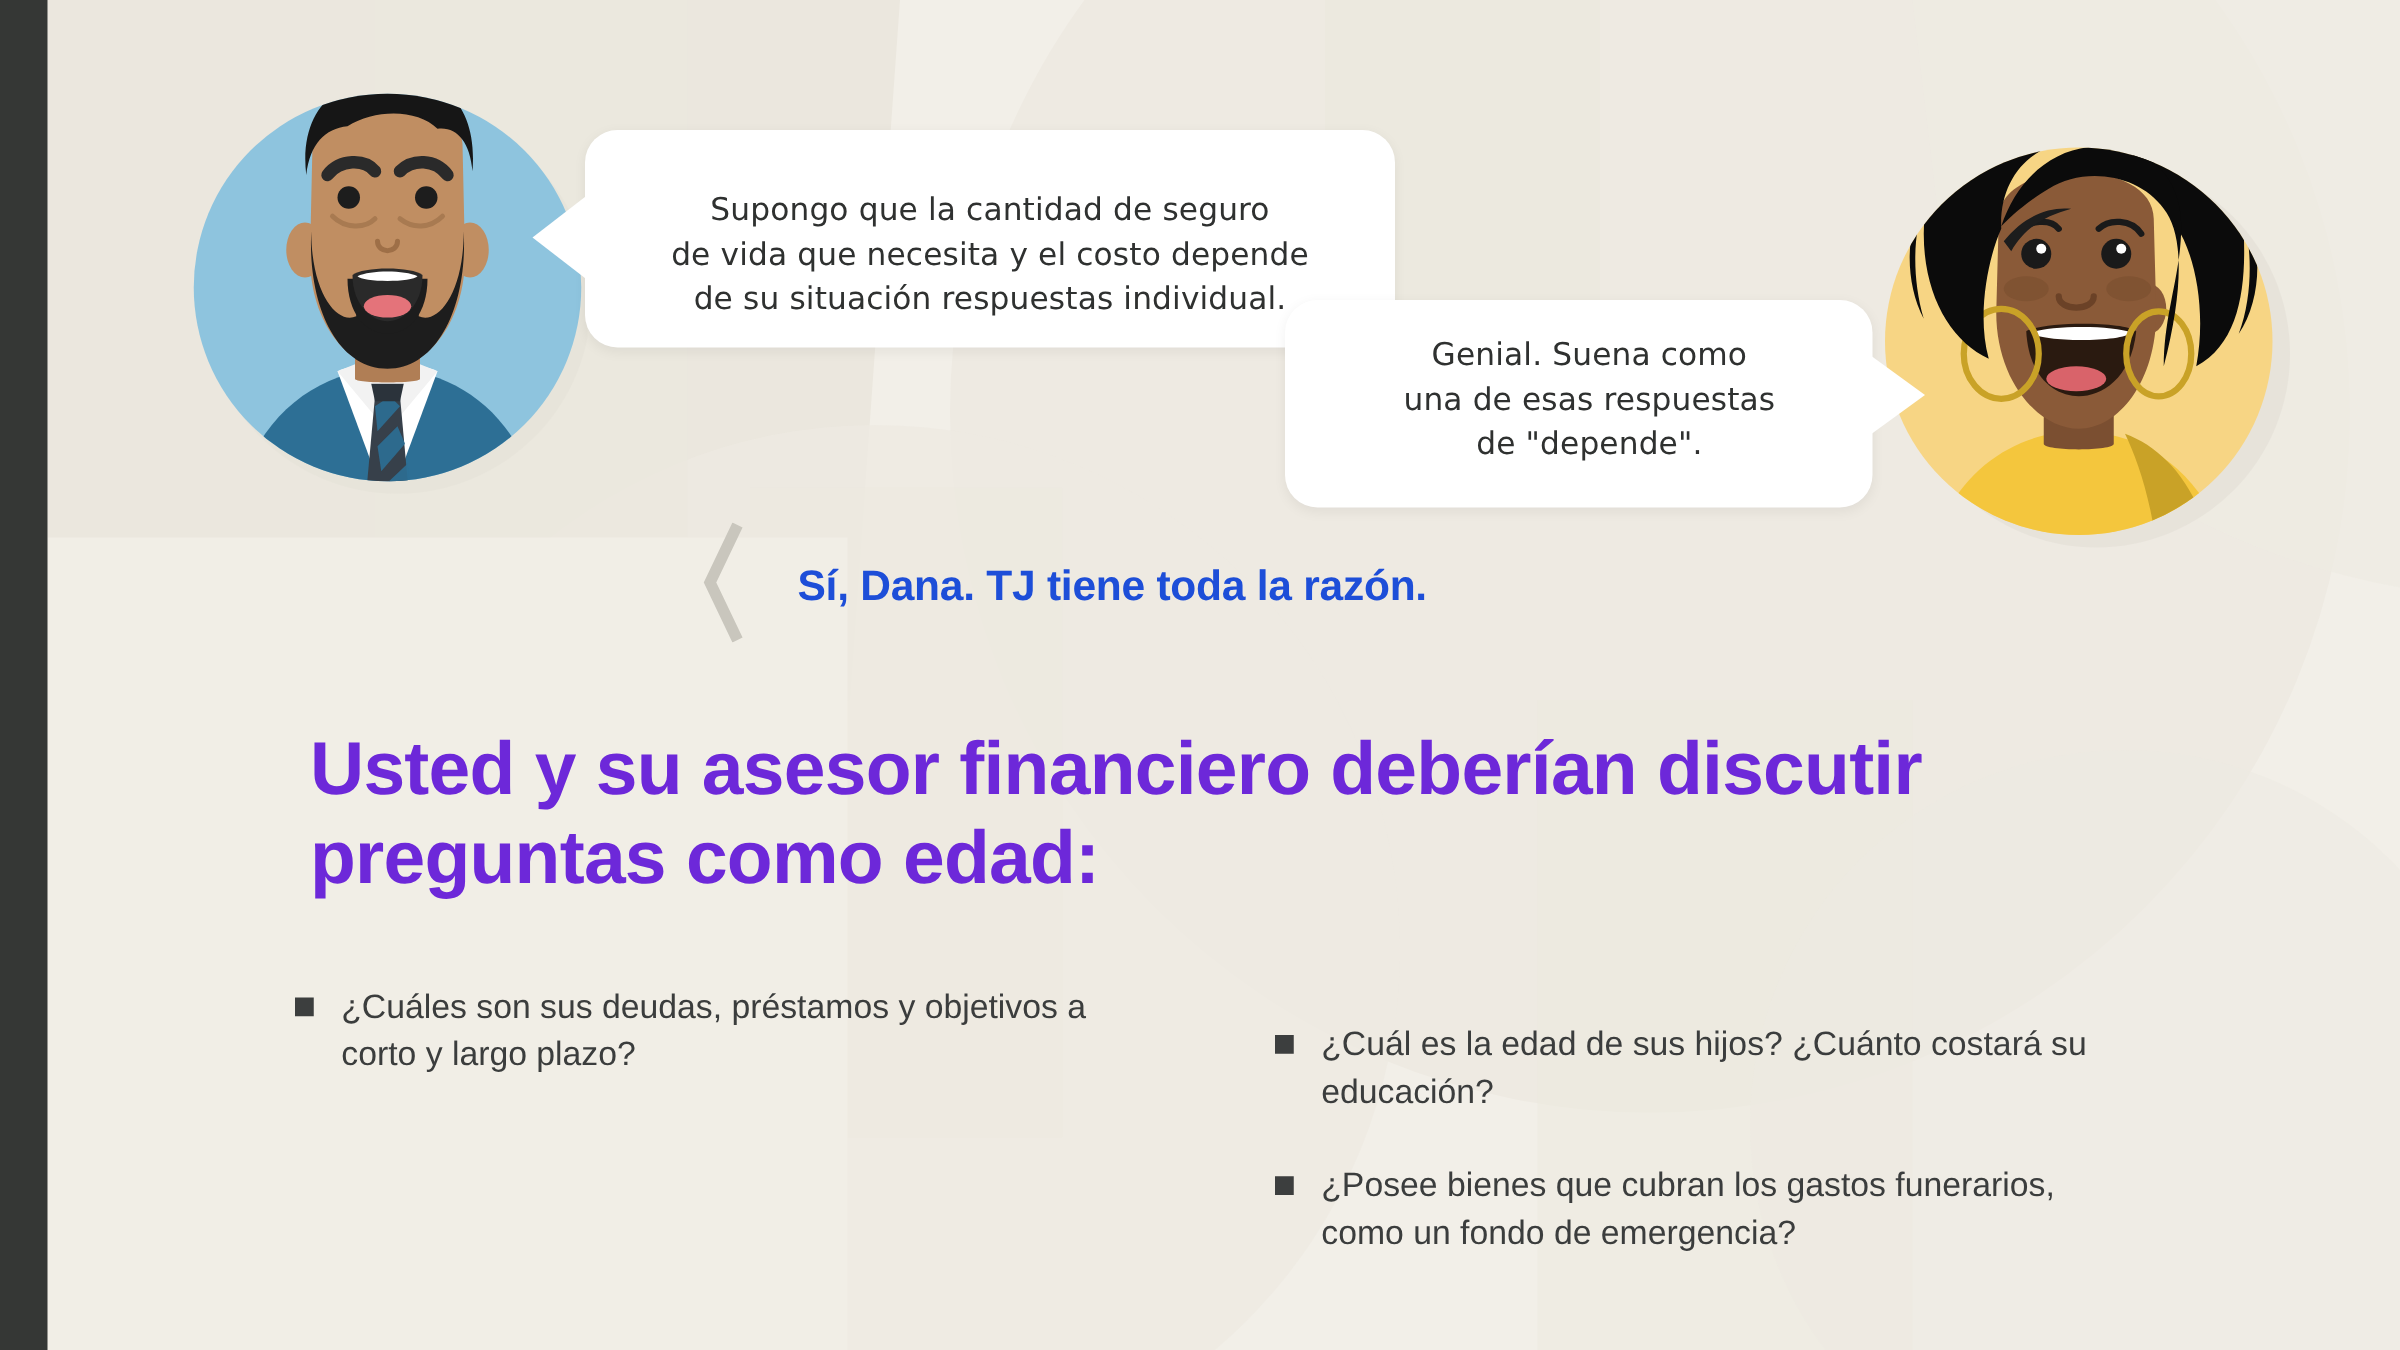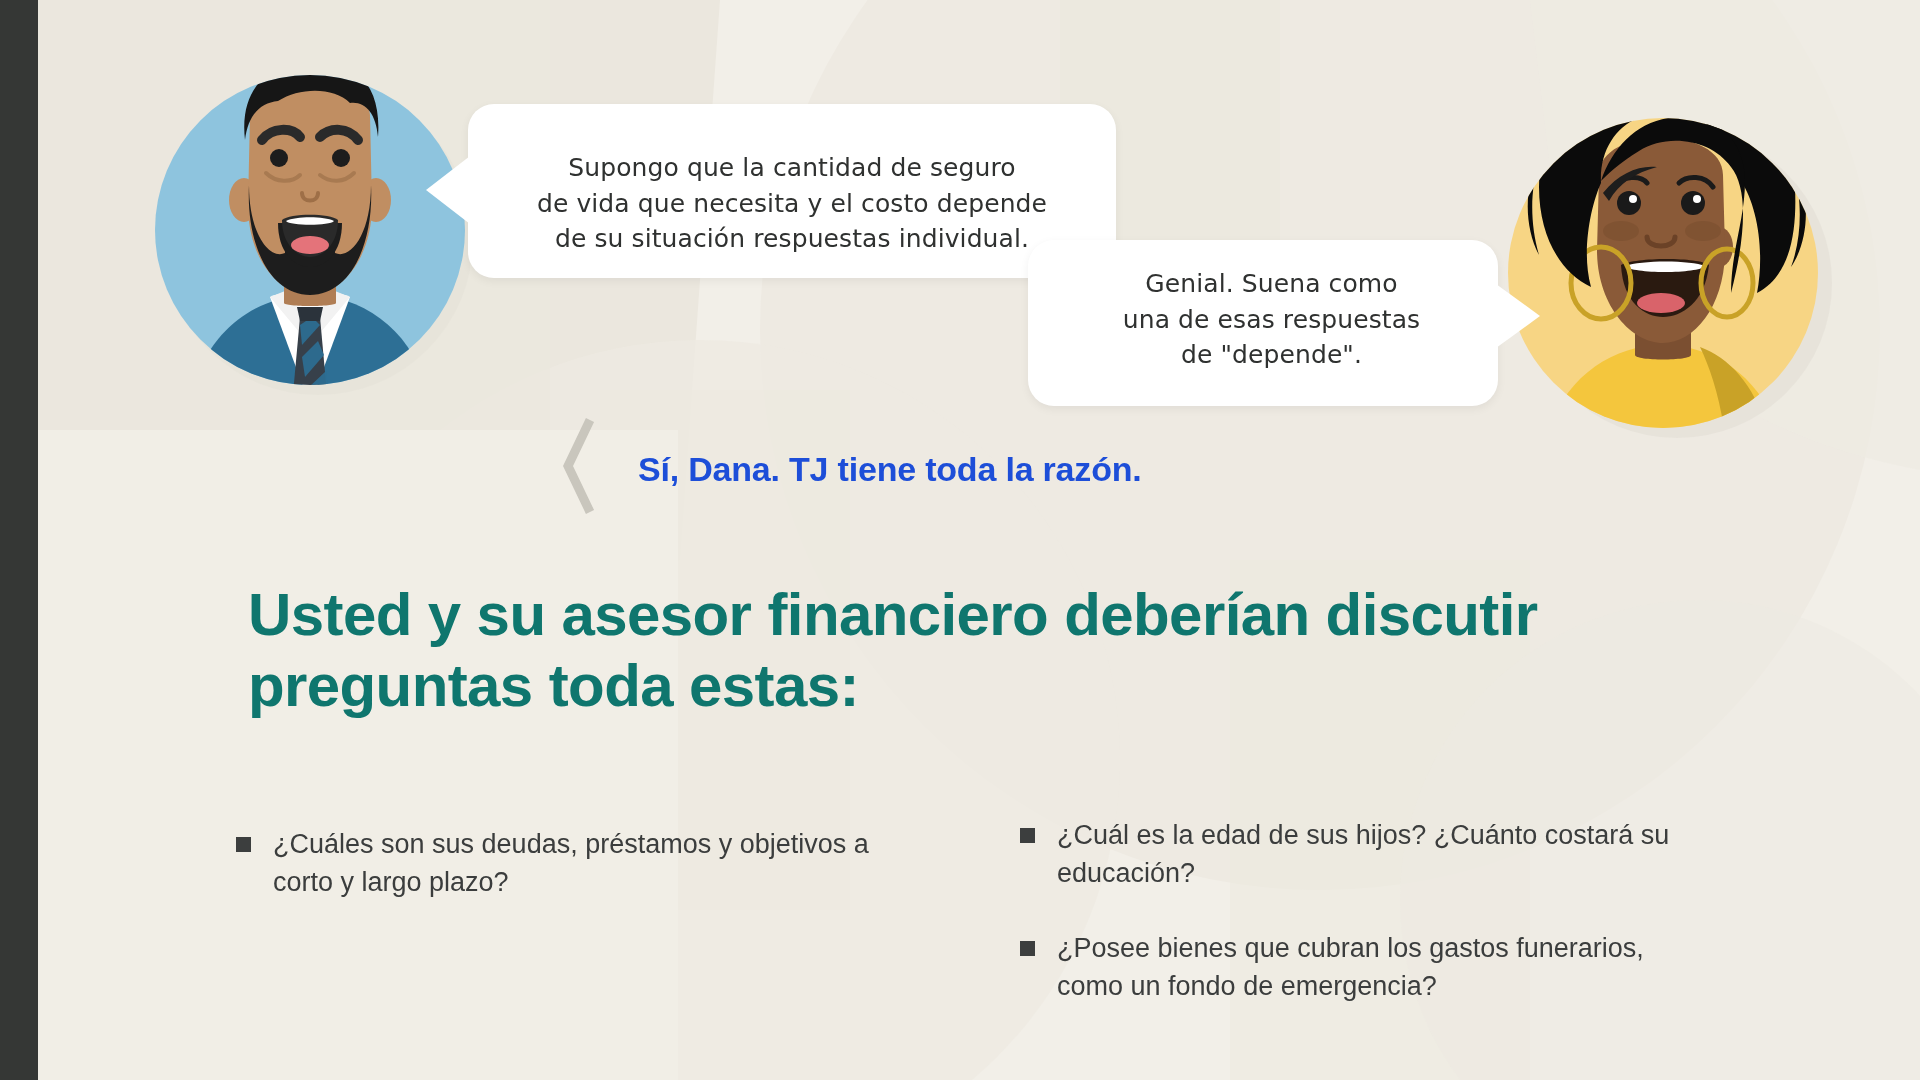--- a/index.html
+++ b/index.html
@@ -35,21 +35,21 @@
   
   .chev{position:absolute;}
 
   
   .kicker{
     position:absolute;color:#1d4ed8;font-weight:bold;
     font-family:"Liberation Sans", sans-serif;
     letter-spacing:-0.2px;white-space:nowrap;
   }
   .headline{
-    position:absolute;color:#0f766e;font-weight:bold;
+    position:absolute;color:#6d28d9;font-weight:bold;
     font-size:60px;line-height:1.18;letter-spacing:-0.6px;
     font-family:"Liberation Sans", sans-serif;
   }
   .col{position:absolute;}
   .li{display:flex;align-items:flex-start;margin-bottom:36px;}
   .li .sq{
     width:15px;height:15px;background:#3c3e3e;flex:0 0 auto;
     margin-top:12px;margin-right:22px;
   }
   .li .txt{
@@ -200,24 +200,24 @@
 
   <div class="chev" style="left:560px;top:418px;">
     <svg width="40" height="96" viewBox="0 0 40 96">
       <path d="M30,2 L8,48 L30,94" fill="none" stroke="#c9c6bd" stroke-width="9" stroke-linejoin="miter"></path>
     </svg>
   </div>
   <div class="kicker" style="left:638px;top:450px;font-size:34px;">Sí, Dana. TJ tiene toda la razón.</div>
 
   <div class="headline" style="left:248px;top:580px;width:1420px;">
     <div>Usted y su asesor financiero deberían discutir</div>
-    <div>preguntas toda estas:</div>
-  </div>
-
-  <div class="col" style="left:236px;top:825px;width:700px;">
+    <div>preguntas como edad:</div>
+  </div>
+
+  <div class="col" style="left:236px;top:786px;width:700px;">
     <div class="li">
       <span class="sq"></span>
       <span class="txt">¿Cuáles son sus deudas, préstamos y objetivos a corto y largo plazo?</span>
     </div>
   </div>
 
   <div class="col" style="left:1020px;top:816px;width:720px;">
     <div class="li">
       <span class="sq"></span>
       <span class="txt">¿Cuál es la edad de sus hijos? ¿Cuánto costará su educación?</span>

